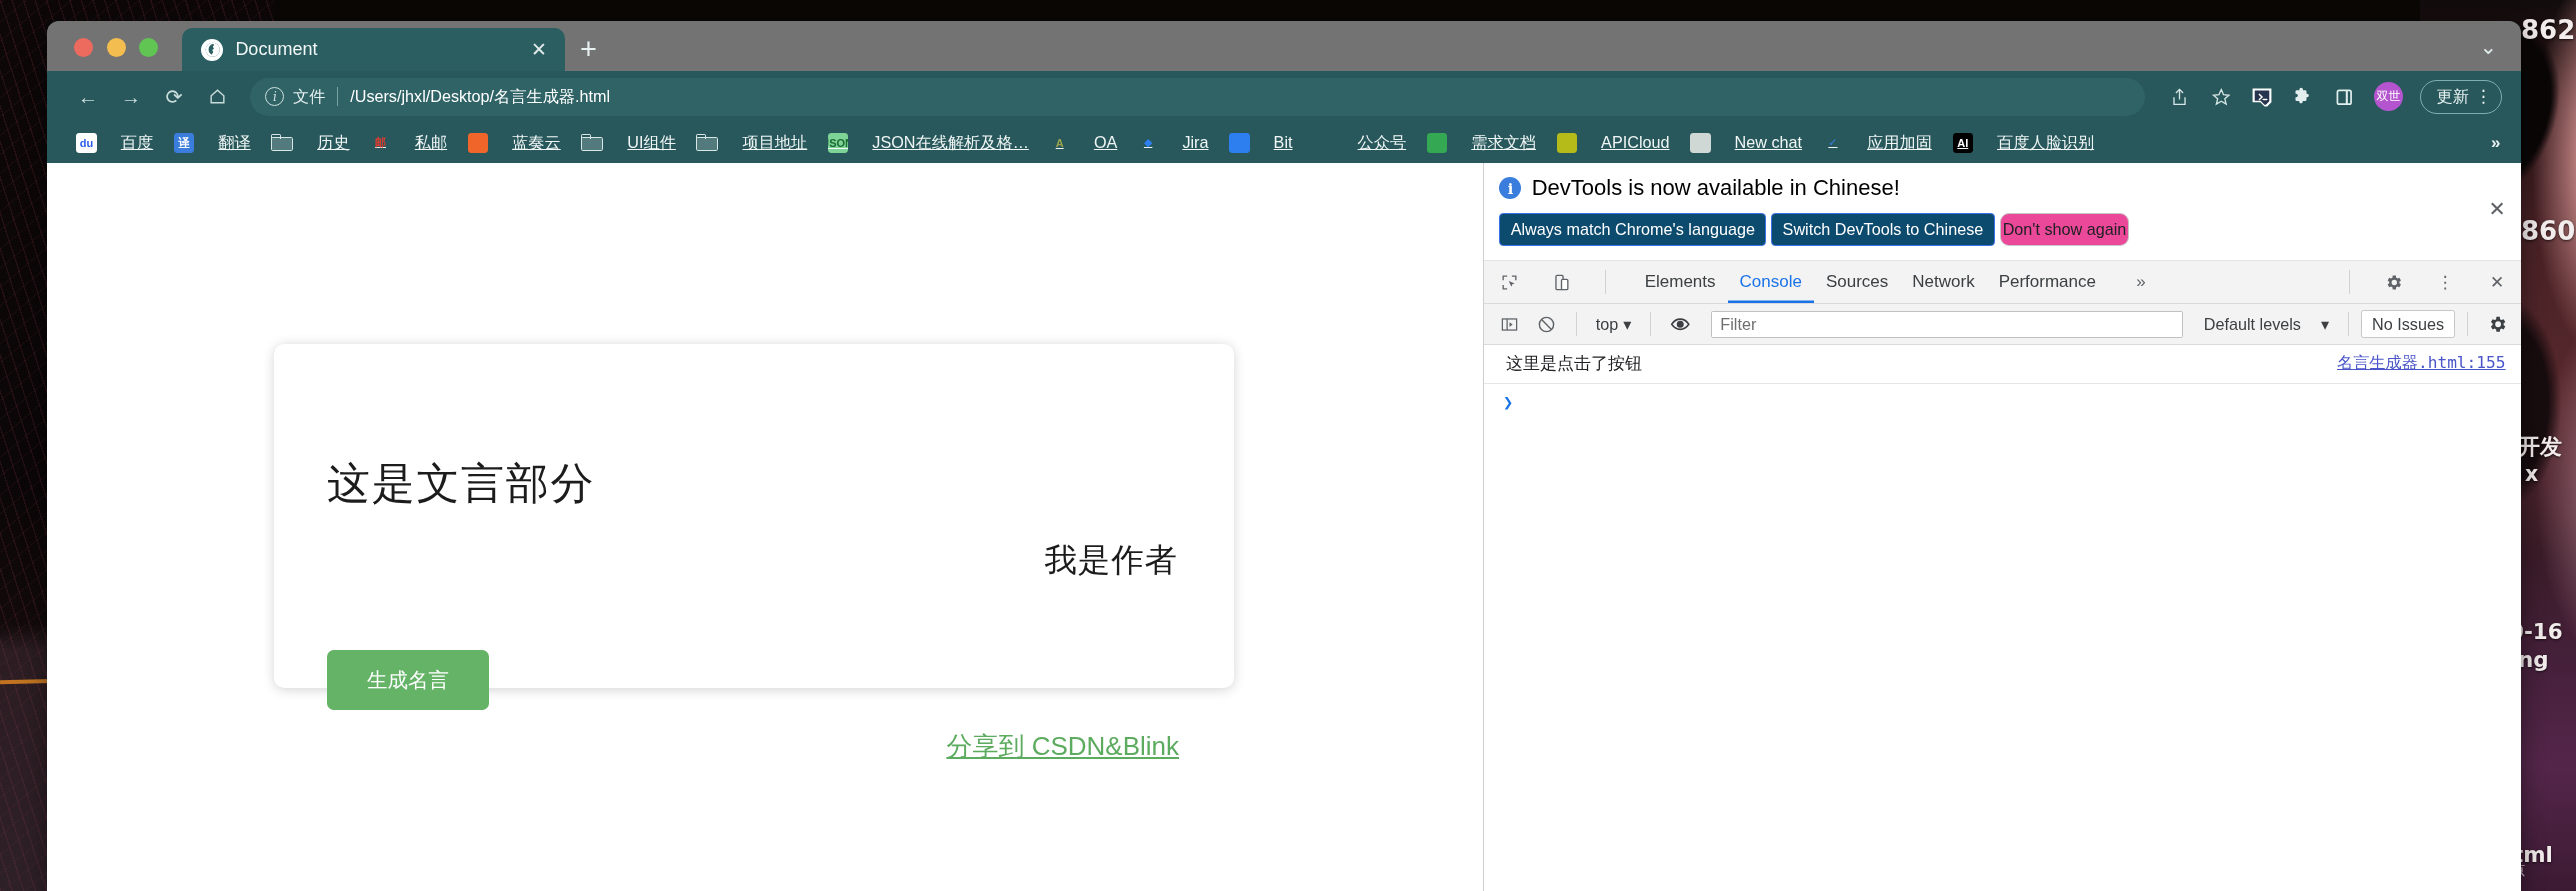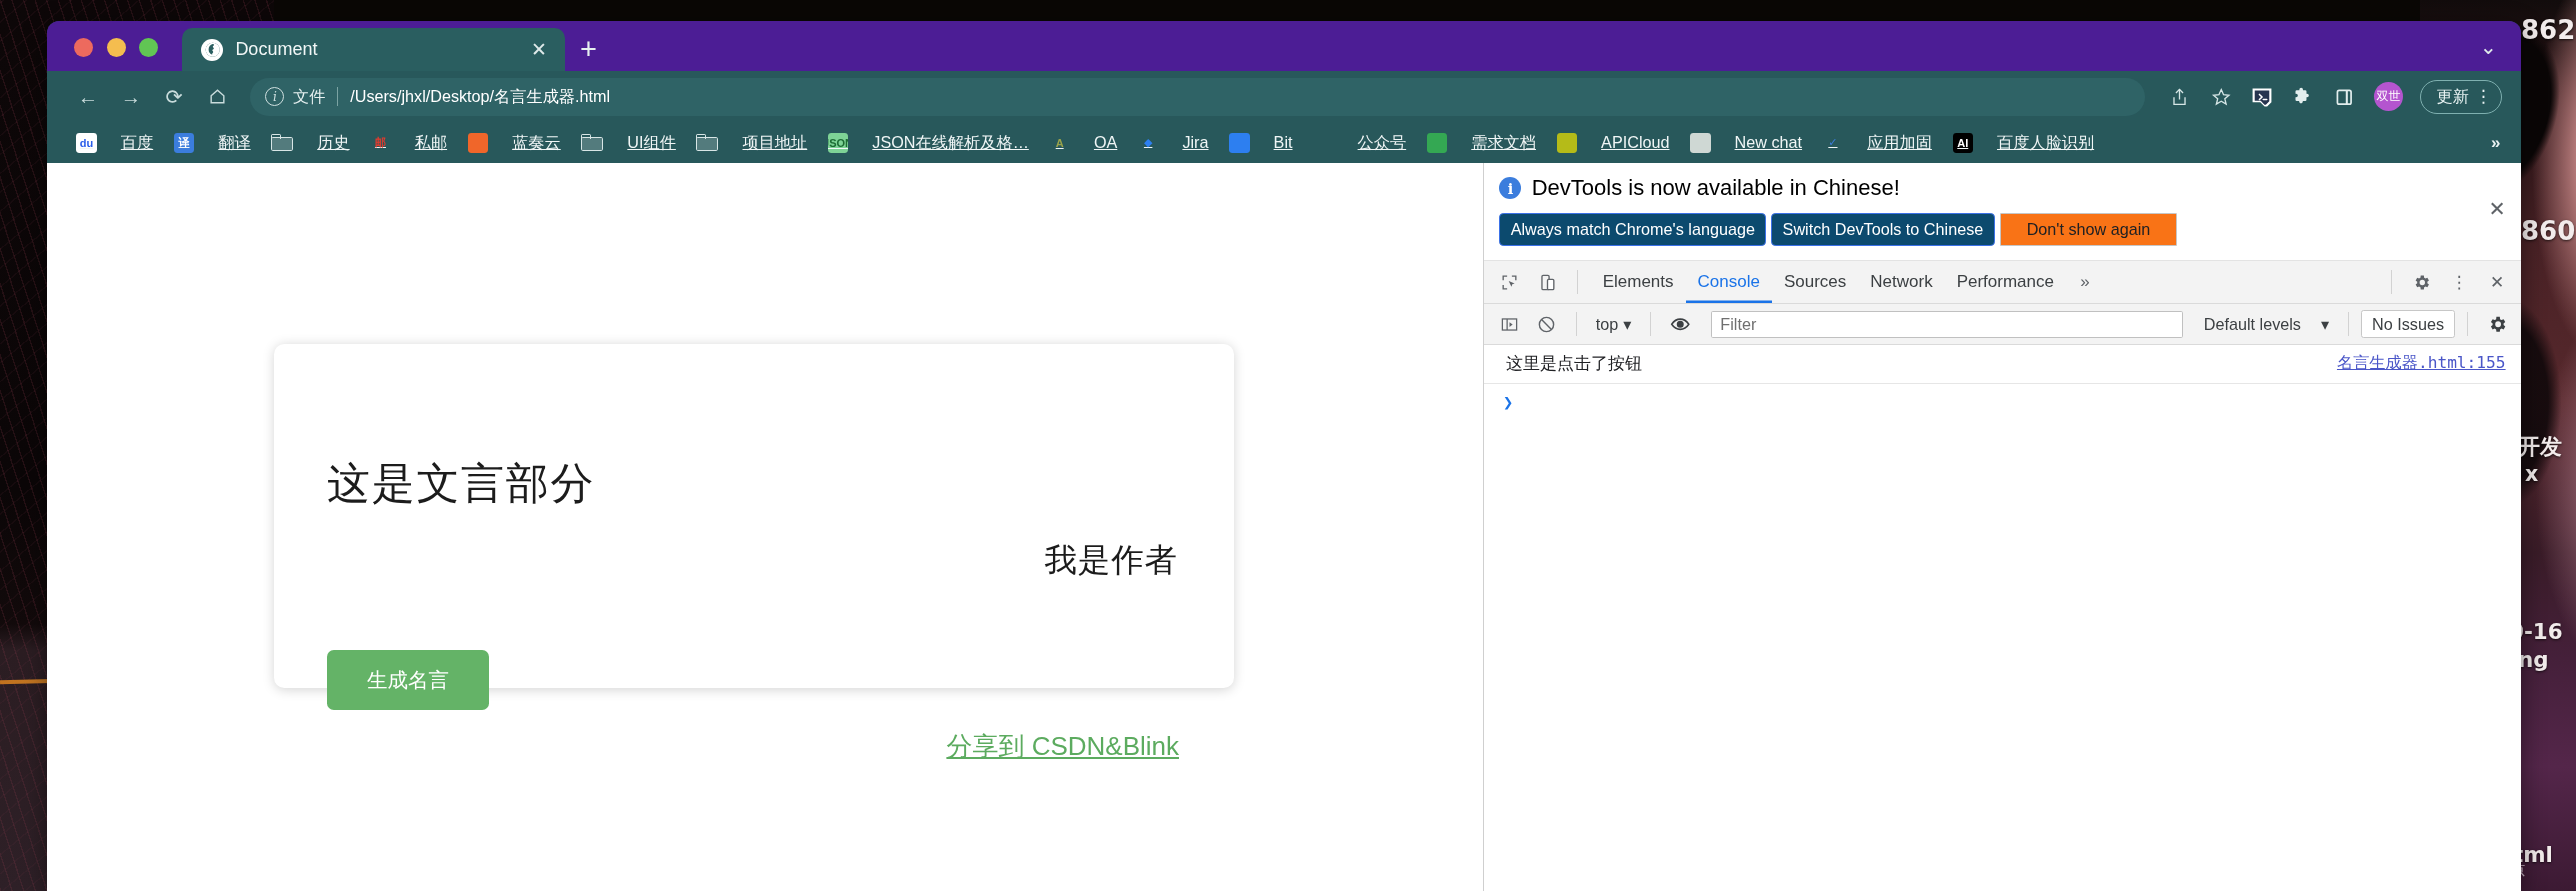--- a/index.html
+++ b/index.html
@@ -68,21 +68,21 @@
     width: 2474px; height: 870px;
     background: #1f4b4e;
     border-radius: 12px 12px 0 0;
     overflow: hidden;
     box-shadow: 0 5.1px 24px rgba(0,0,0,.45);
   }
 
   
   .tabstrip {
     height: 50px;
-    background: #4c1d95;
+    background: #737373;
     display: flex; align-items: flex-end;
     padding-left: 27px;
     position: relative;
   }
   .traffic { display:flex; align-items:center; gap:13.7px; padding-bottom:14.5px; margin-right: 24px;}
   .dot { width: 19px; height: 19px; border-radius: 50%; }
   .dot.red { background:#ed6a5e; }
   .dot.yellow { background:#f4bd4f; }
   .dot.green { background:#61c554; }
 
@@ -248,33 +248,33 @@
     font-family:"DejaVu Serif", serif; flex:none;
   }
   .dt-banner-text { font-size:22px; color:#000000; }
   .dt-banner-row2 { display:flex; gap:5.1px; margin-top: 12px; align-items:center;}
   .btn-blue {
     background:#0c4a6e; color:#fff; border:0.9px solid #3b71e8;
     border-radius:4.3px; font-size:16.2px; padding: 6px 10.3px; cursor:pointer;
     font-family:"Liberation Sans", sans-serif;
   }
   .btn-white {
-    background:#f97316; color:#202124; border:0.9px solid #c6c6c6;
-    border-radius:1px; font-size:16.2px; padding: 6px 26px; cursor:pointer;
+    background:#ec4899; color:#202124; border:0.9px solid #c6c6c6;
+    border-radius:9px; font-size:16.2px; padding: 6px 2px; cursor:pointer;
     font-family:"Liberation Sans", sans-serif;
   }
   .dt-banner-close {
     position:absolute; right: 15.4px; top: 36px;
     font-size: 20.5px; color:#5f6368; cursor:pointer; line-height:1;
   }
 
   .dt-tabs {
     height: 43px; background:#f3f3f3;
     border-bottom:0.9px solid #dadada;
-    display:flex; align-items:center; padding: 0 6.8px 0 8.6px; gap: 4px;
+    display:flex; align-items:center; padding: 0 6.8px 0 8.6px; gap: 18px;
   }
   .dt-tool-ico {
     width:34px;height:34px;display:flex;align-items:center;justify-content:center;
     color:#5f6368; font-size:17px;
   }
   .dt-vsep { width:0.9px; height:24px; background:#d2d2d2; margin: 0 8.6px; }
   .dt-tab {
     font-size:17px; color:#3c4043; padding: 0 12px; height:41px;
     display:flex;align-items:center; cursor:pointer;
   }

